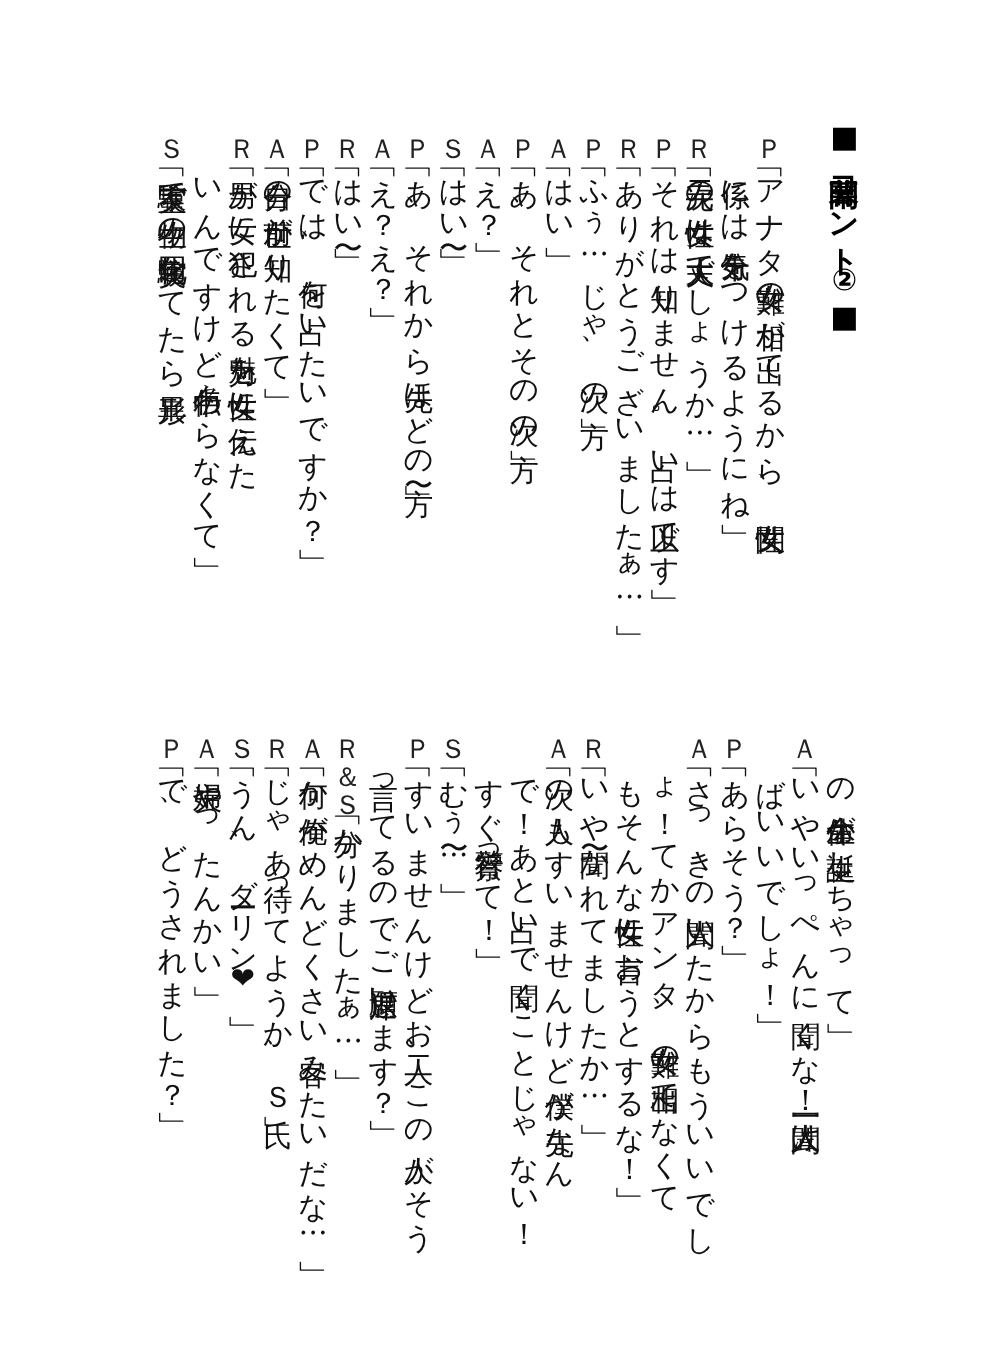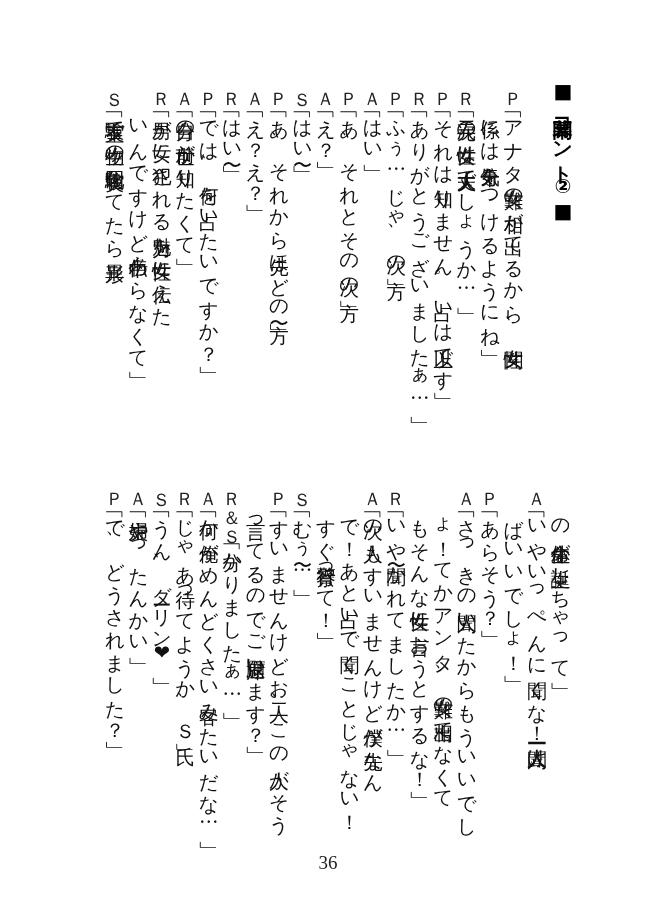--- a/index.html
+++ b/index.html
@@ -61,14 +61,13 @@
       <div class="col" style="left: 267.6px; top: 480px;"><span class="spk">Ｐ</span><span class="txt">「すいませんけどお二人、この人がそう</span></div>
       <div class="col" style="left: 244.15px; top: 480px;"><span class="spk" style="visibility: hidden;">　</span><span class="txt">言ってるのでご退席願います？」</span></div>
       <div class="col" style="left: 220.7px; top: 480px;"><span class="spk" style="margin-bottom: 2px;">Ｒ＆Ｓ</span><span class="txt">「分かりましたぁ…」</span></div>
       <div class="col" style="left: 197.25px; top: 480px;"><span class="spk">Ａ</span><span class="txt">「何か俺がめんどくさい客みたいだな…」</span></div>
       <div class="col" style="left: 173.8px; top: 480px;"><span class="spk">Ｒ</span><span class="txt">「じゃあ待ってようか、Ｓ氏」</span></div>
       <div class="col" style="left: 150.35px; top: 480px;"><span class="spk">Ｓ</span><span class="txt">「うん、ダーリン❤」</span></div>
       <div class="col" style="left: 126.9px; top: 480px;"><span class="spk">Ａ</span><span class="txt">「夫婦やったんかい」</span></div>
       <div class="col" style="left: 103.45px; top: 480px;"><span class="spk">Ｐ</span><span class="txt">「で、どうされました？」</span></div>
     </div>
 
-  <div class="pagenum">36</div>
 </div>
 
 </body></html>

